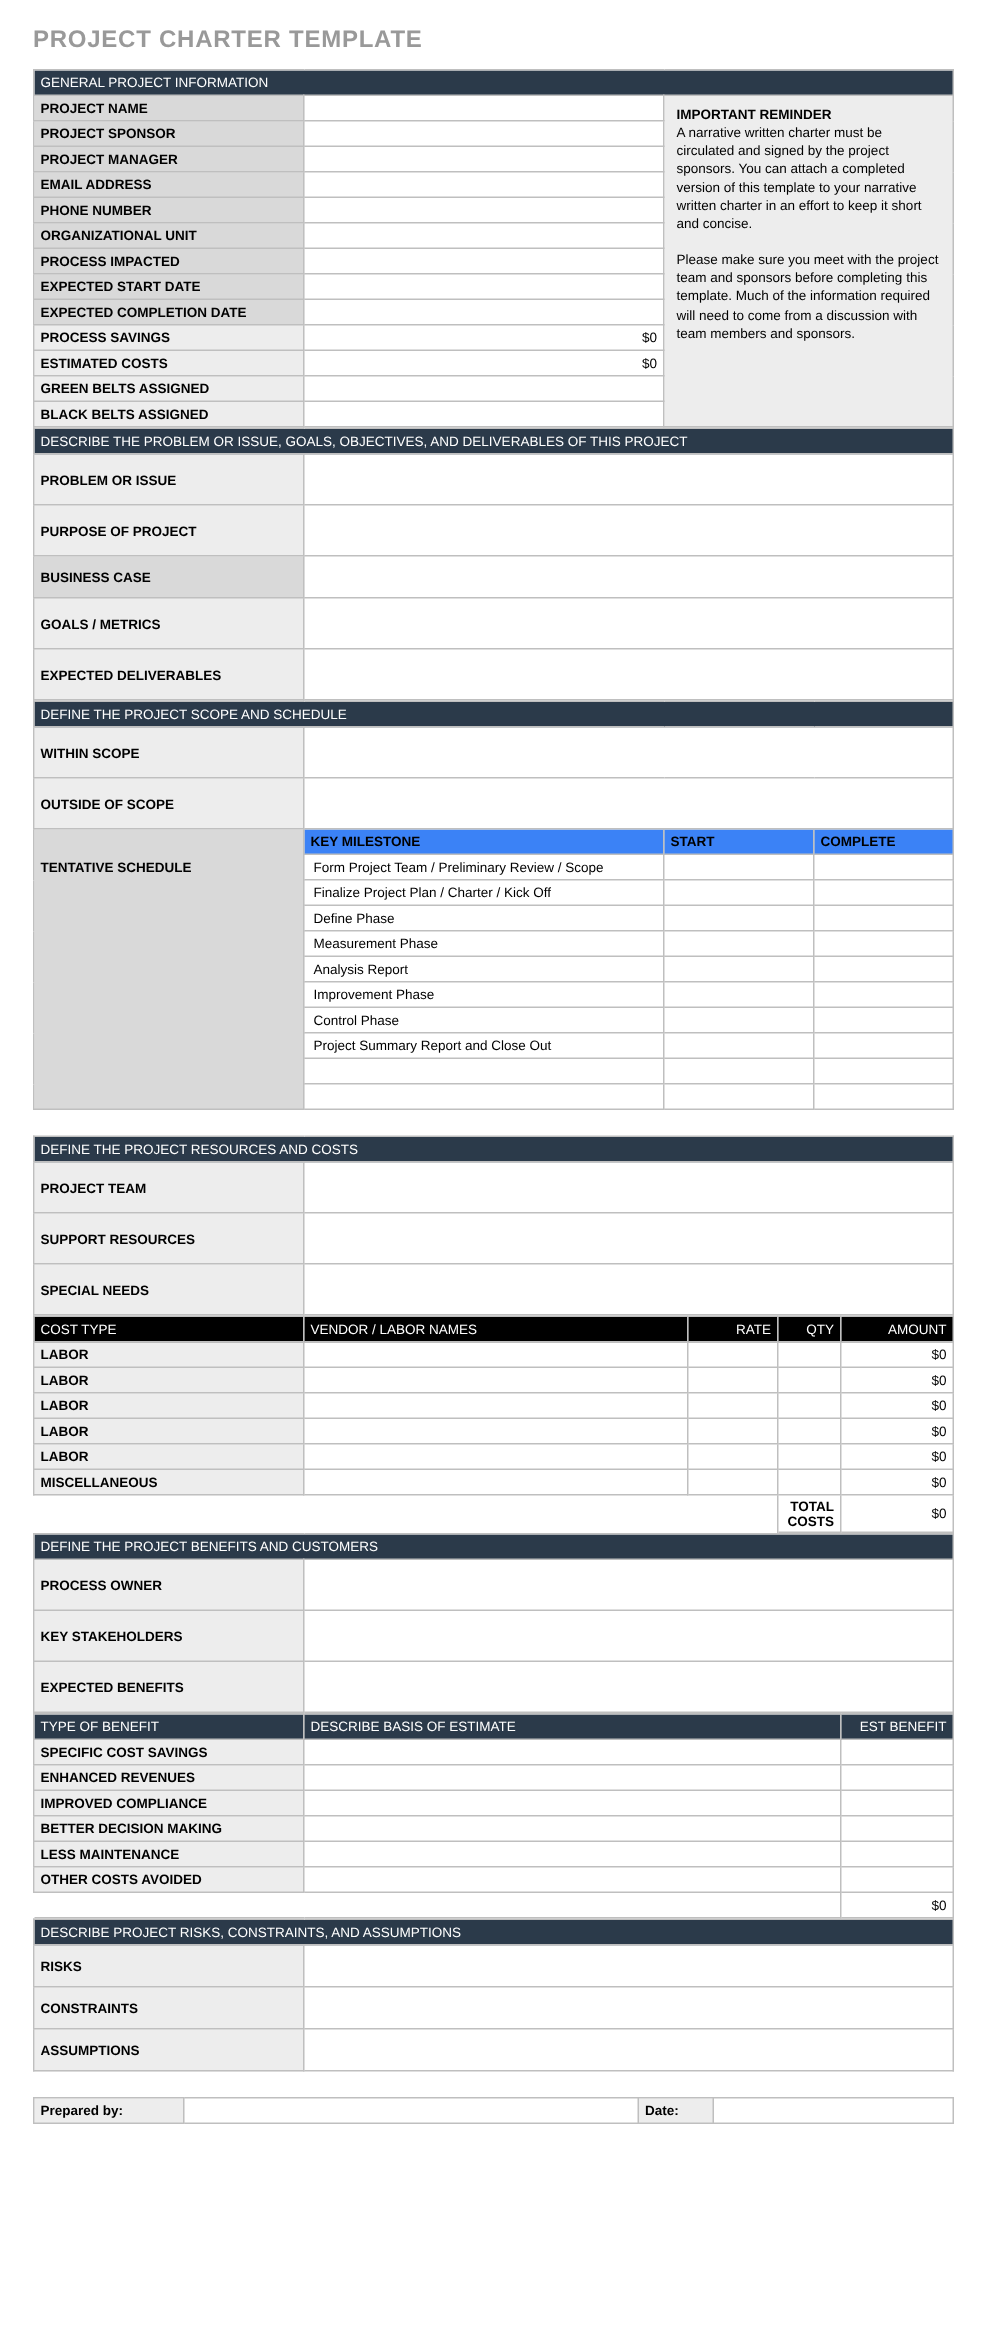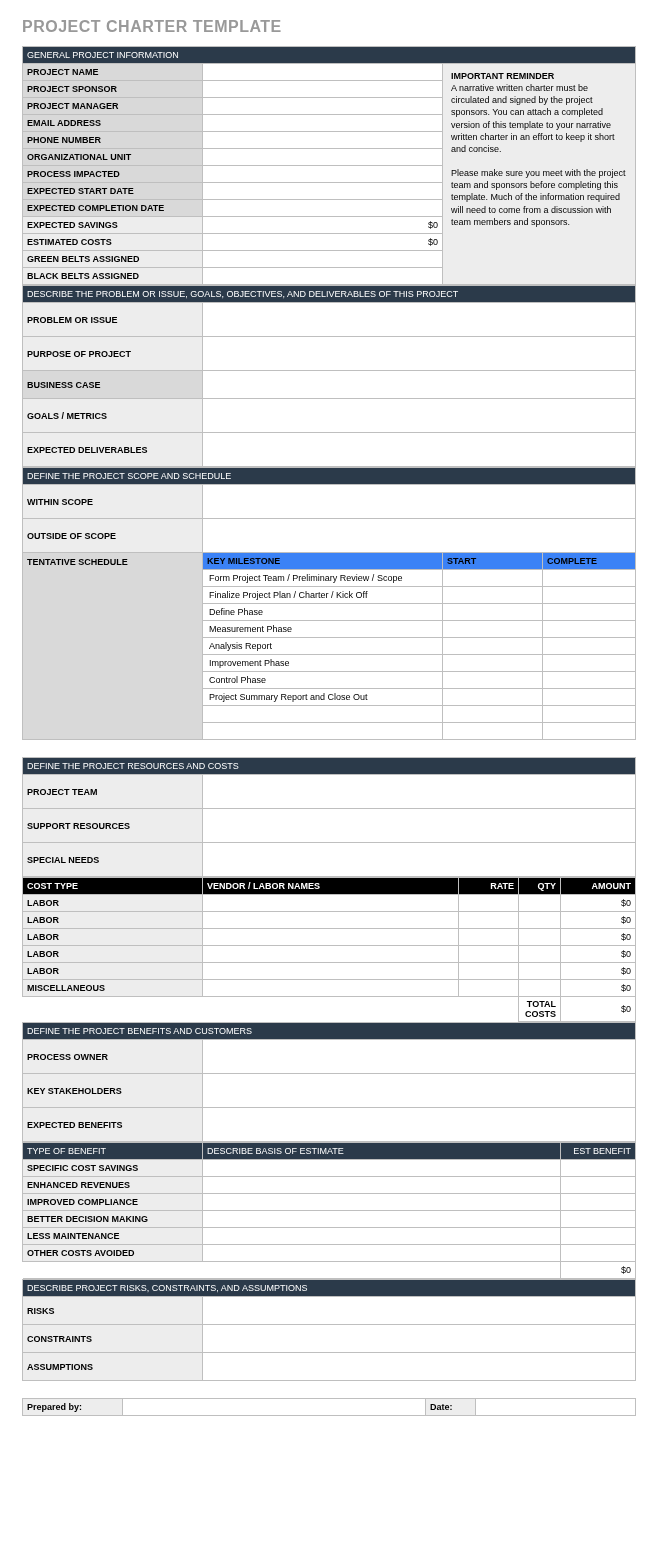--- a/index.html
+++ b/index.html
@@ -2,21 +2,21 @@
 <html><head>
 <meta charset="utf-8">
 <style>
 *{box-sizing:border-box;margin:0;padding:0}
 body{background:#fff;font-family:"Century Gothic",Arial,sans-serif;font-size:9px;color:#000;width:654px}
 .page{padding:18px 18px 18px 22px}
 h1{color:#999;font-size:16px;font-weight:bold;letter-spacing:.5px;margin-bottom:10px}
 table{width:100%;border-collapse:collapse;table-layout:fixed}
 td,th{border:1px solid #bfbfbf;padding:2px 4px;vertical-align:middle;height:17px;font-size:9px}
 .hdr-navy{background:#2b3a4a;color:#fff;font-weight:normal;font-size:9px}
-.hdr-black{background:#000;color:#fff;font-weight:bold;font-size:9px}
+.hdr-black{background:#000;color:#fff;font-weight:normal;font-size:9px}
 .lbl{background:#d9d9d9;font-weight:bold;font-size:9px}
 .lbl-lt{background:#ededed;font-weight:bold;font-size:9px}
 .val{background:#fff}
 .r{text-align:right}
 .reminder{background:#ededed;font-size:9px;padding:6px 8px;line-height:1.35;vertical-align:top}
 .reminder b{font-weight:bold;font-size:9px}
 .tall{height:34px}
 .taller{height:28px}
 .gap{height:8px;border:none}
 .gap td{border:none}
@@ -74,21 +74,21 @@
         </tr>
 <tr>
           <td class="lbl">EXPECTED START DATE</td>
           <td class="val"></td>
         </tr>
 <tr>
           <td class="lbl">EXPECTED COMPLETION DATE</td>
           <td class="val"></td>
         </tr>
 <tr>
-          <td class="lbl-lt">EXPECTED SAVINGS</td>
+          <td class="lbl-lt">PROCESS SAVINGS</td>
           <td class="val r">$0</td>
         </tr>
 <tr>
           <td class="lbl-lt">ESTIMATED COSTS</td>
           <td class="val r">$0</td>
         </tr>
 <tr>
           <td class="lbl-lt">GREEN BELTS ASSIGNED</td>
           <td class="val"></td>
         </tr>
@@ -144,21 +144,21 @@
         </tr>
 <tr>
           <td class="lbl-lt tall">WITHIN SCOPE</td>
           <td class="val tall" colspan="3"></td>
         </tr>
 <tr>
           <td class="lbl-lt tall">OUTSIDE OF  SCOPE</td>
           <td class="val tall" colspan="3"></td>
         </tr>
 <tr>
- <td class="lbl" rowspan="11" style="vertical-align:top;padding-top:4px">TENTATIVE SCHEDULE</td>
+ <td class="lbl" rowspan="11" style="vertical-align:top;padding-top:20px">TENTATIVE SCHEDULE</td>
  <td class="sub-hdr">KEY MILESTONE</td>
  <td class="sub-hdr">START</td>
  <td class="sub-hdr">COMPLETE</td>
 </tr>
 <tr>
           <td class="milestone">Form Project Team / Preliminary Review / Scope</td>
           <td class="val"></td>
           <td class="val"></td>
         </tr>
 <tr>

